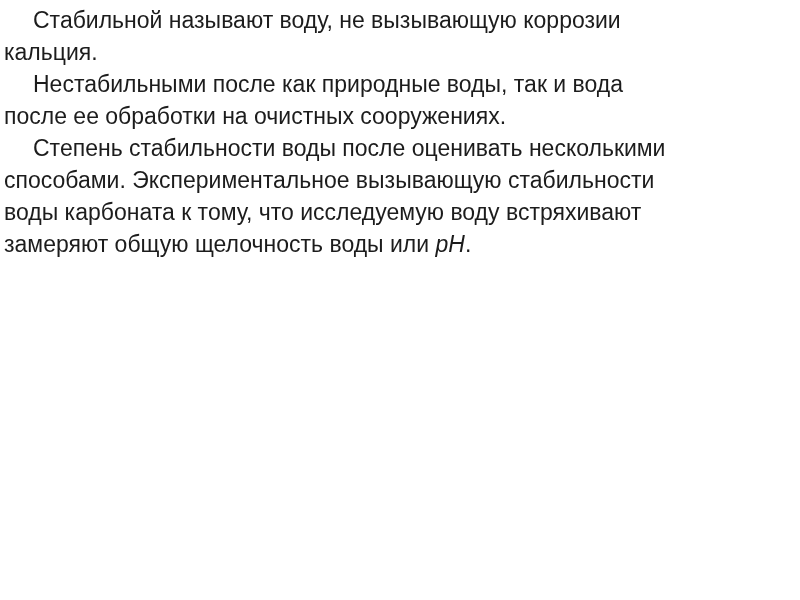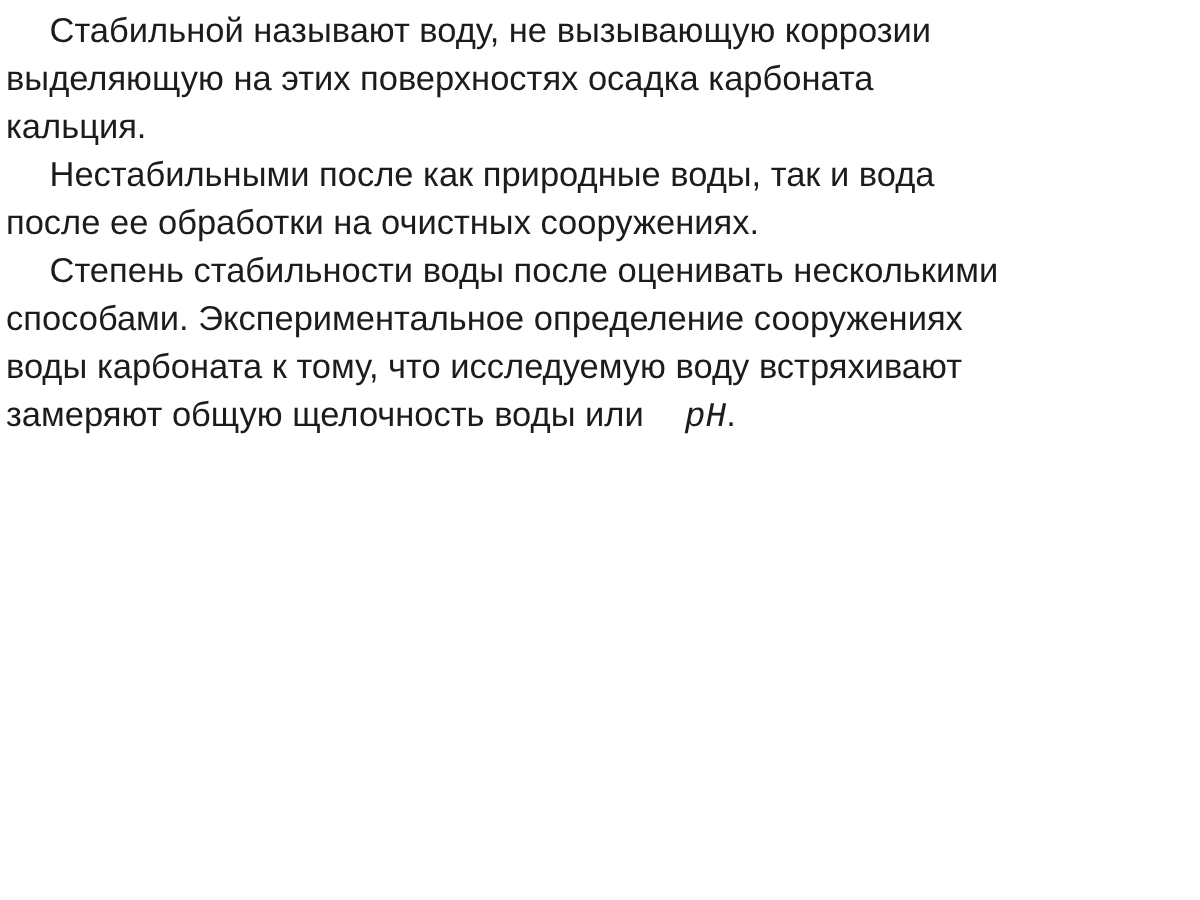--- a/index.html
+++ b/index.html
@@ -26,32 +26,30 @@
     letter-spacing: 0;
   }
   .text-line {
     white-space: nowrap;
   }
   .text-line.first {
     text-indent: 29px;
   }
   .text-line em {
     font-style: italic;
-    font-family: Liberation Mono, monospace;
-    margin-left: 21px;
+    font-family: Liberation Sans, sans-serif;
   }
 </style>
 </head>
 <body>
 
 <div class="page">
   <div class="text-block">
       <div class="text-line first">Стабильной называют воду, не вызывающую коррозии</div>
-      <div class="text-line">выделяющую на этих поверхностях осадка карбоната</div>
       <div class="text-line">кальция.</div>
       <div class="text-line first">Нестабильными после как природные воды, так и вода</div>
       <div class="text-line">после ее обработки на очистных сооружениях.</div>
       <div class="text-line first">Степень стабильности воды после оценивать несколькими</div>
-      <div class="text-line">способами. Экспериментальное определение сооружениях</div>
+      <div class="text-line">способами. Экспериментальное вызывающую стабильности</div>
       <div class="text-line">воды карбоната к тому, что исследуемую воду встряхивают</div>
       <div class="text-line">замеряют общую щелочность воды или <em>pH</em>.</div>
     </div>
 </div>
 
 </body></html>

